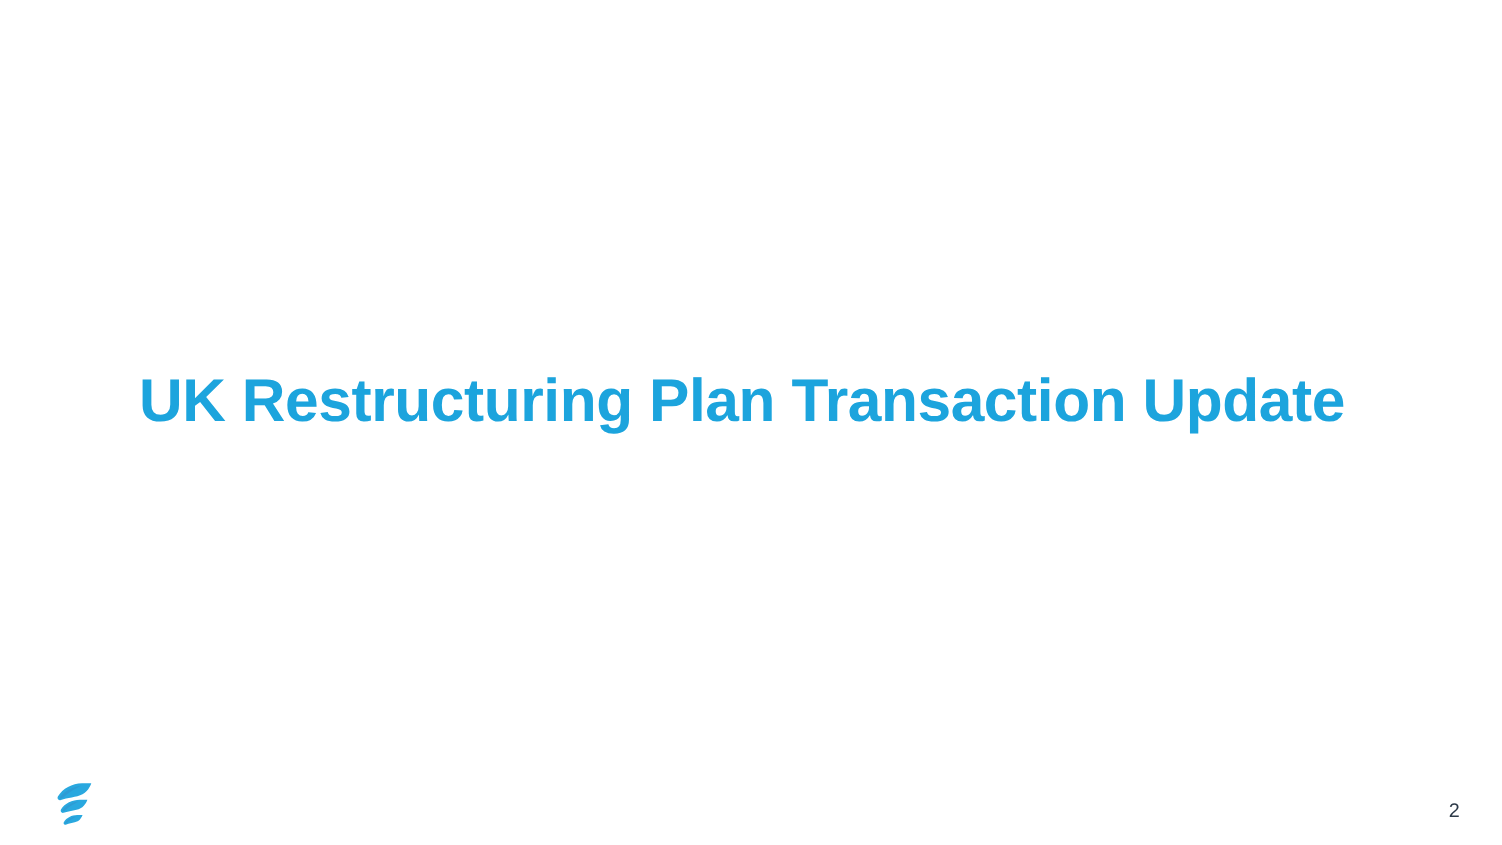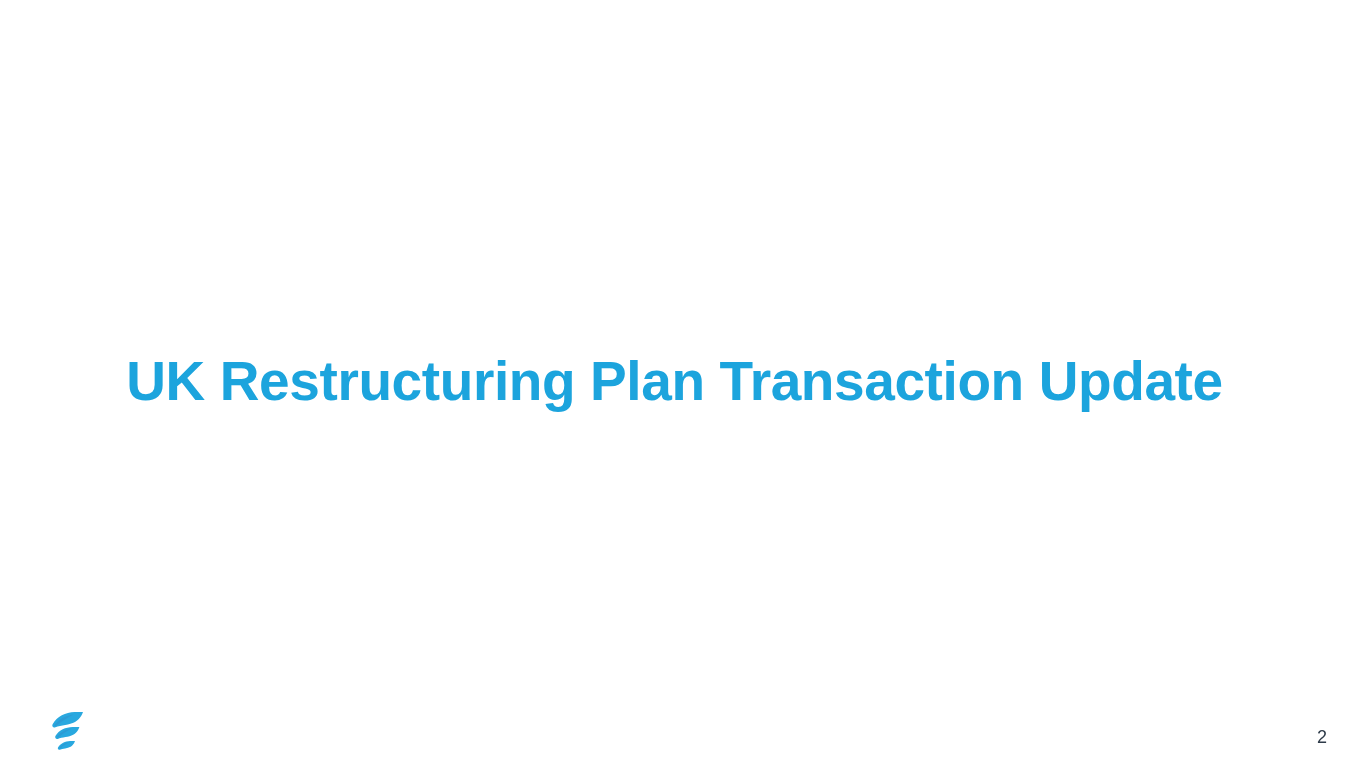--- a/index.html
+++ b/index.html
@@ -24,21 +24,20 @@
   }
 
   
   .title-block {
     position: absolute;
     left: 0;
     right: 16px;
     top: 336px;
     height: 92px;
     display: flex;
-    align-items: center;
     justify-content: center;
     pointer-events: none;
   }
 
   .slide-title {
     font-family: "Liberation Sans", sans-serif;
     font-size: 55px;
     font-weight: bold;
     letter-spacing: -0.4px;
     line-height: 1.05;

